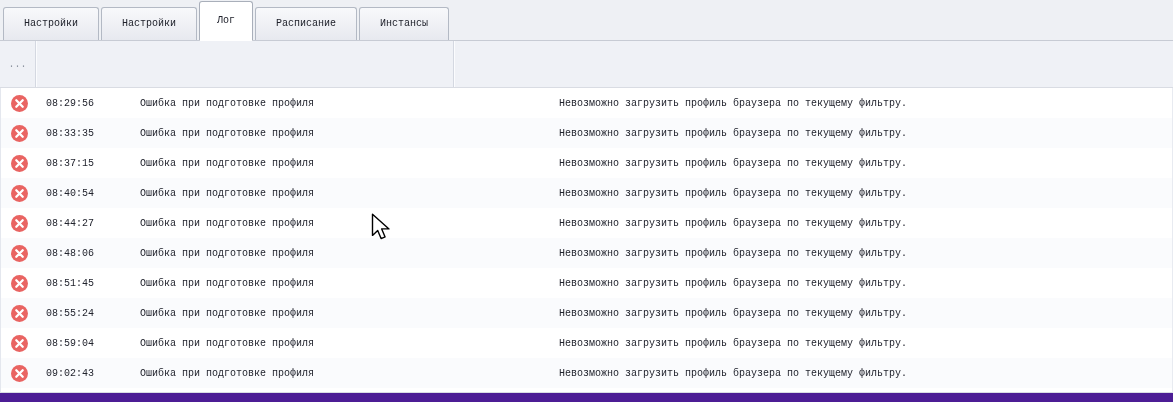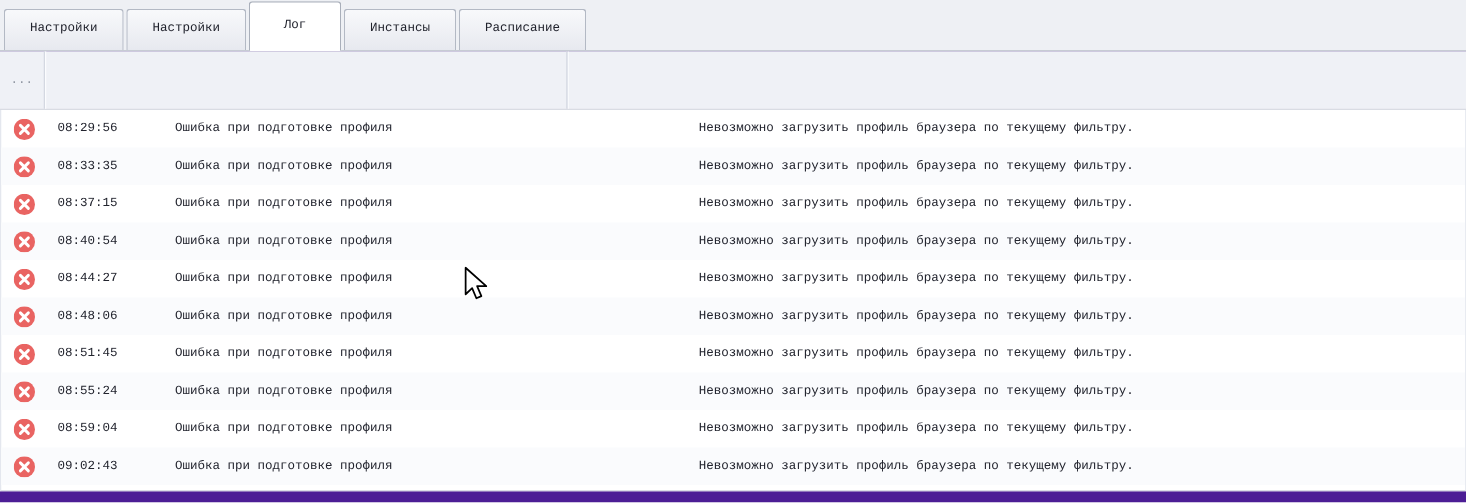--- a/index.html
+++ b/index.html
@@ -36,21 +36,21 @@
     cursor:default;
     white-space:nowrap;
   }
   .tab.active {
     height:40px;
     line-height:38px;
     margin-bottom:-1px;
     background:#ffffff;
     border:1px solid #a9afba;
     border-bottom:1px solid #ffffff;
-    padding:0 27px;
+    padding:0 17px;
     z-index:2;
   }
   
   .table-header {
     display:flex;
     height:47px;
     align-items:stretch;
     background:#eff1f6;
     border-bottom:1px solid #d9dce3;
   }
@@ -86,22 +86,22 @@
 </style>
 </head>
 <body>
 
 <div class="app">
 
   <div class="tabstrip">
       <div class="tab">Настройки</div>
       <div class="tab">Настройки</div>
       <div class="tab active">Лог</div>
+      <div class="tab">Расписание</div>
       <div class="tab">Инстансы</div>
-      <div class="tab">Расписание</div>
     </div>
 
   <div class="table-header">
     <div class="hcell c-icon">...</div>
     <div class="hcell c-event"></div>
   </div>
 
   <div class="table-body">
       <div class="row">
         <div class="cell c-icon">

